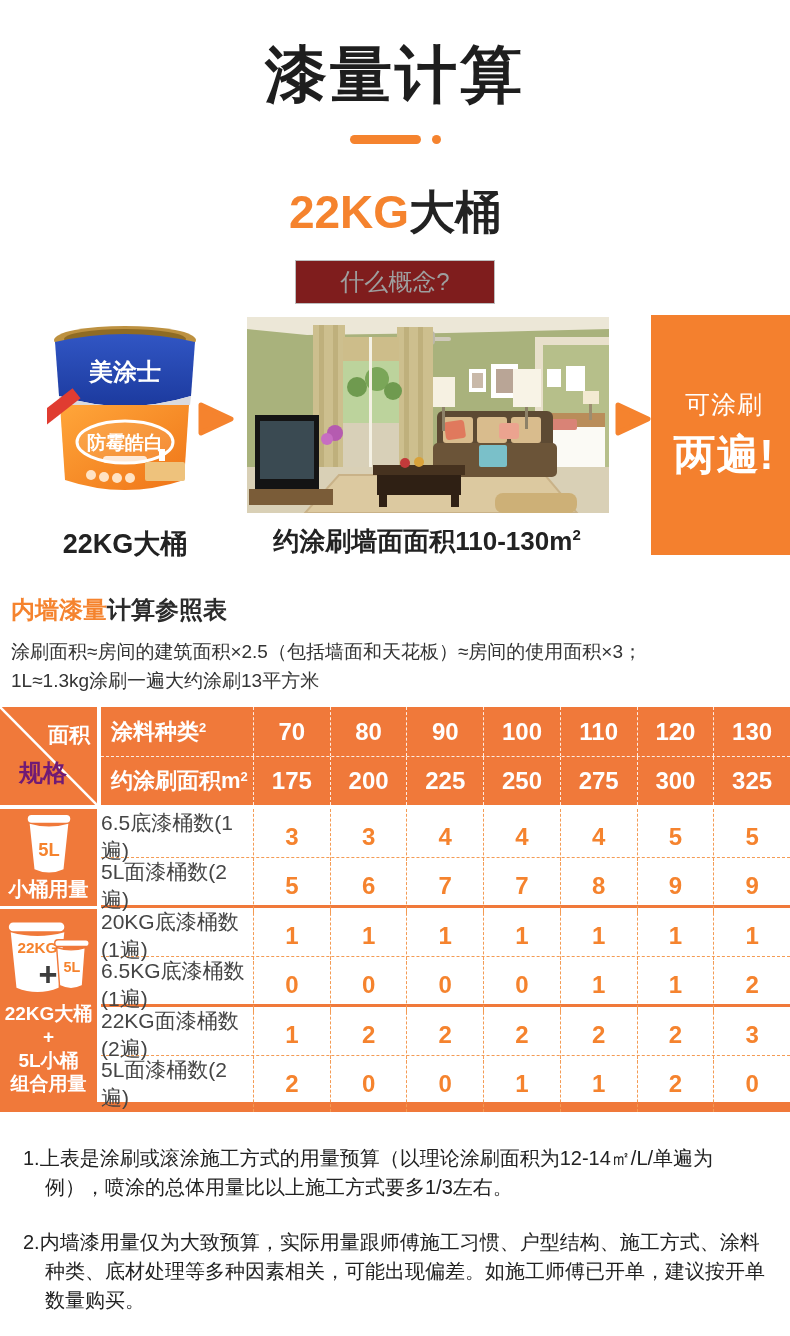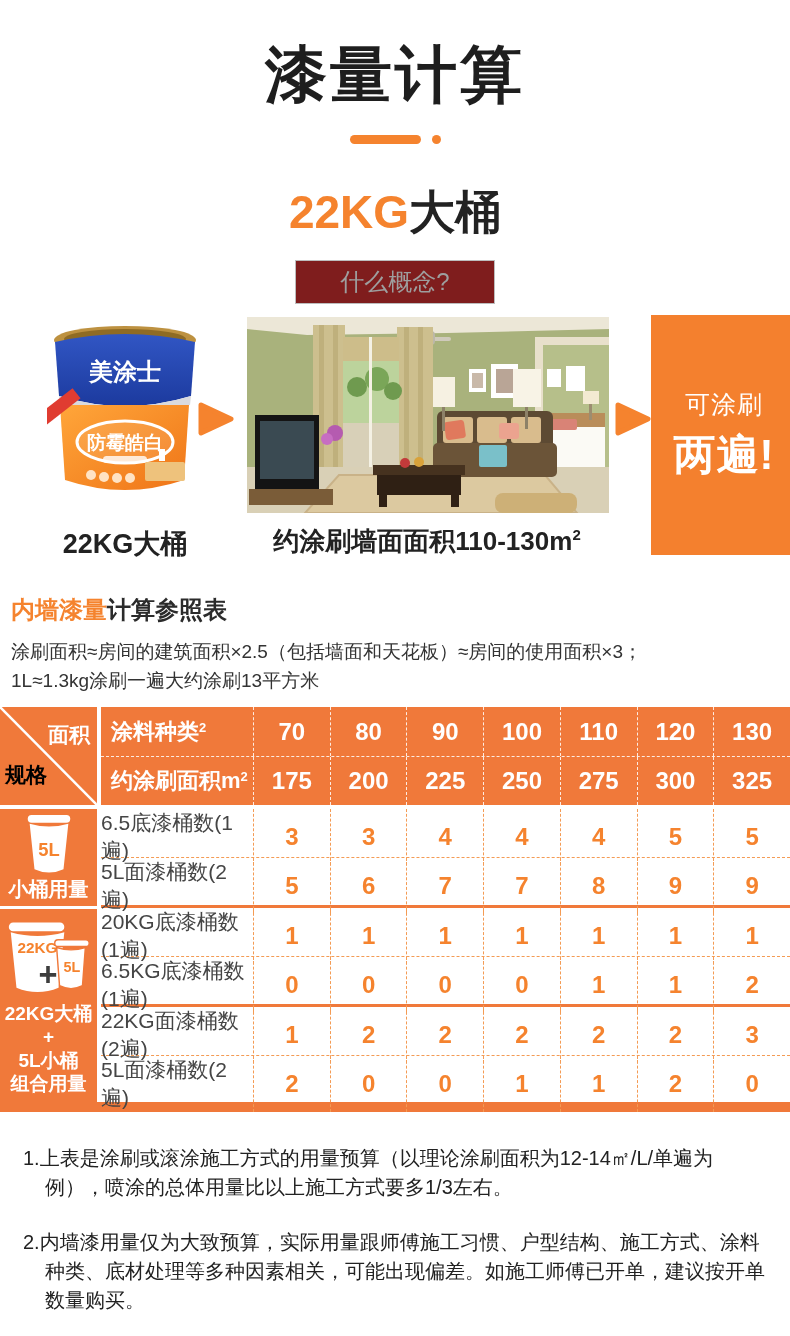--- a/index.html
+++ b/index.html
@@ -36,21 +36,21 @@
   .ref-heading .hl { color: #f5832e; }
   .ref-text { margin-top: 12px; font-size: 19px; color: #333; line-height: 1.5; }
 
   
   .calc { margin-top: 12px; position: relative; }
   .orange { background: #f0793a; }
   .spec-col { position: absolute; left: 0; top: 0; width: 97px; }
   .spec-corner { height: 98px; position: relative; }
   .spec-corner svg.diag { position: absolute; left: 0; top: 0; width: 100%; height: 100%; }
   .corner-top { position: absolute; top: 14px; right: 7px; font-size: 21px; font-weight: bold; color: #fff; }
-  .corner-bottom { position: absolute; bottom: 16px; left: 5px; font-size: 21px; font-weight: bold; color: #000000; }
+  .corner-bottom { position: absolute; bottom: 16px; left: 19px; font-size: 24px; font-weight: bold; color: #701a75; }
   .spec-g1 { height: 97px; margin-top: 4px; display: flex; flex-direction: column; align-items: center; justify-content: center; }
   .spec-g2 { height: 193px; margin-top: 3px; display: flex; flex-direction: column; align-items: center; justify-content: center; }
   .spec-name { color: #fff; font-weight: bold; font-size: 20px; margin-top: 1px; }
   .spec-lines { text-align: center; color: #fff; font-weight: bold; font-size: 19px; line-height: 1.24; margin-top: 2px; }
 
   .main-col { margin-left: 101px; }
   .thead { color: #fff; }
   .h-row { display: grid; grid-template-columns: 152px repeat(7, 1fr); height: 49px; }
   .h-row.second { border-top: 1px dashed rgba(255,255,255,.85); }
   .h-label { display: flex; align-items: center; padding-left: 10px; font-size: 22px; font-weight: bold; }

